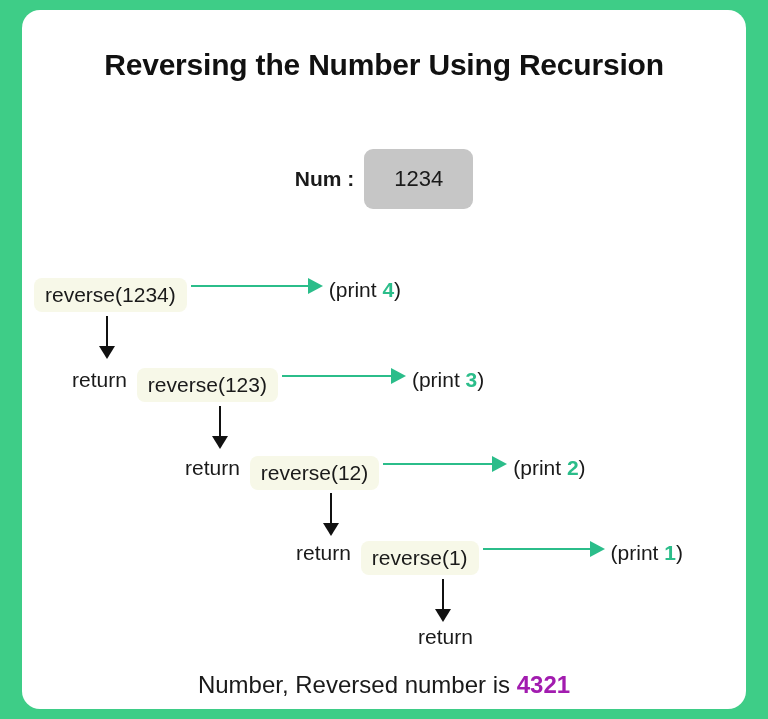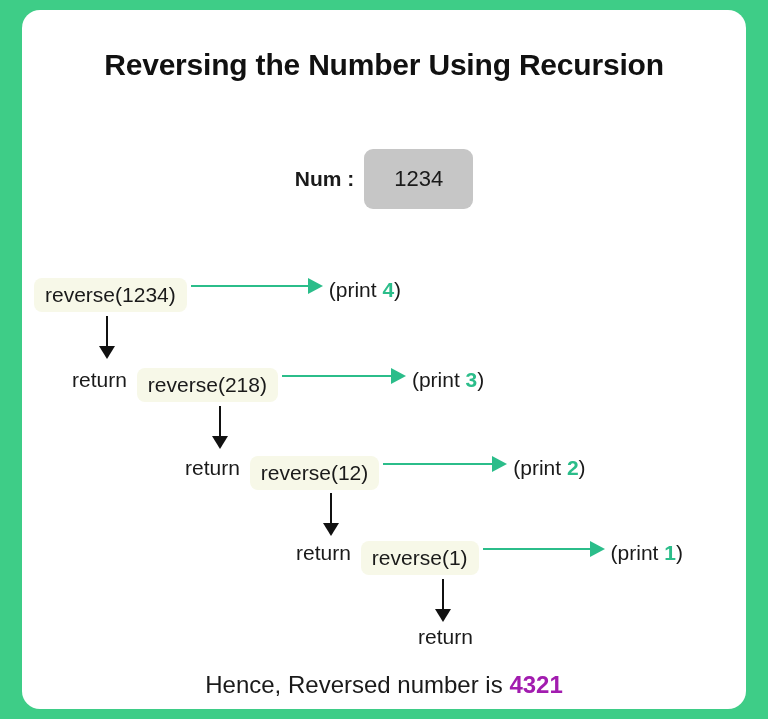--- a/index.html
+++ b/index.html
@@ -199,21 +199,21 @@
       <span class="print"><span>(print </span><span class="print-val">4</span><span>)</span></span>
     </div>
 
     <div class="down" style="left:77px; top:306px;">
       <span class="down-line" style="height:31px;"></span>
         <span class="down-head"></span>
     </div>
 
     <div class="row" style="left:50px; top:358px;">
       <span class="ret-word">return</span>
-      <span class="call-box">reverse(218)</span>
+      <span class="call-box">reverse(123)</span>
       <span class="arrow">
         <span class="arrow-line" style="width:110px;"></span>
           <span class="arrow-head"></span>
       </span>
       <span class="print"><span>(print </span><span class="print-val">3</span><span>)</span></span>
     </div>
 
     <div class="down" style="left:190px; top:396px;">
       <span class="down-line" style="height:31px;"></span>
         <span class="down-head"></span>
@@ -244,16 +244,16 @@
       <span class="print"><span>(print </span><span class="print-val">1</span><span>)</span></span>
     </div>
 
     <div class="down" style="left:413px; top:569px;">
       <span class="down-line" style="height:31px;"></span>
         <span class="down-head"></span>
     </div>
 
     <div class="final-return">return</div>
 
-    <div class="result"><span>Hence, Reversed number is </span><span class="result-val">4321</span></div>
+    <div class="result"><span>Number, Reversed number is </span><span class="result-val">4321</span></div>
 
   </div>
 </div>
 
 </body></html>

